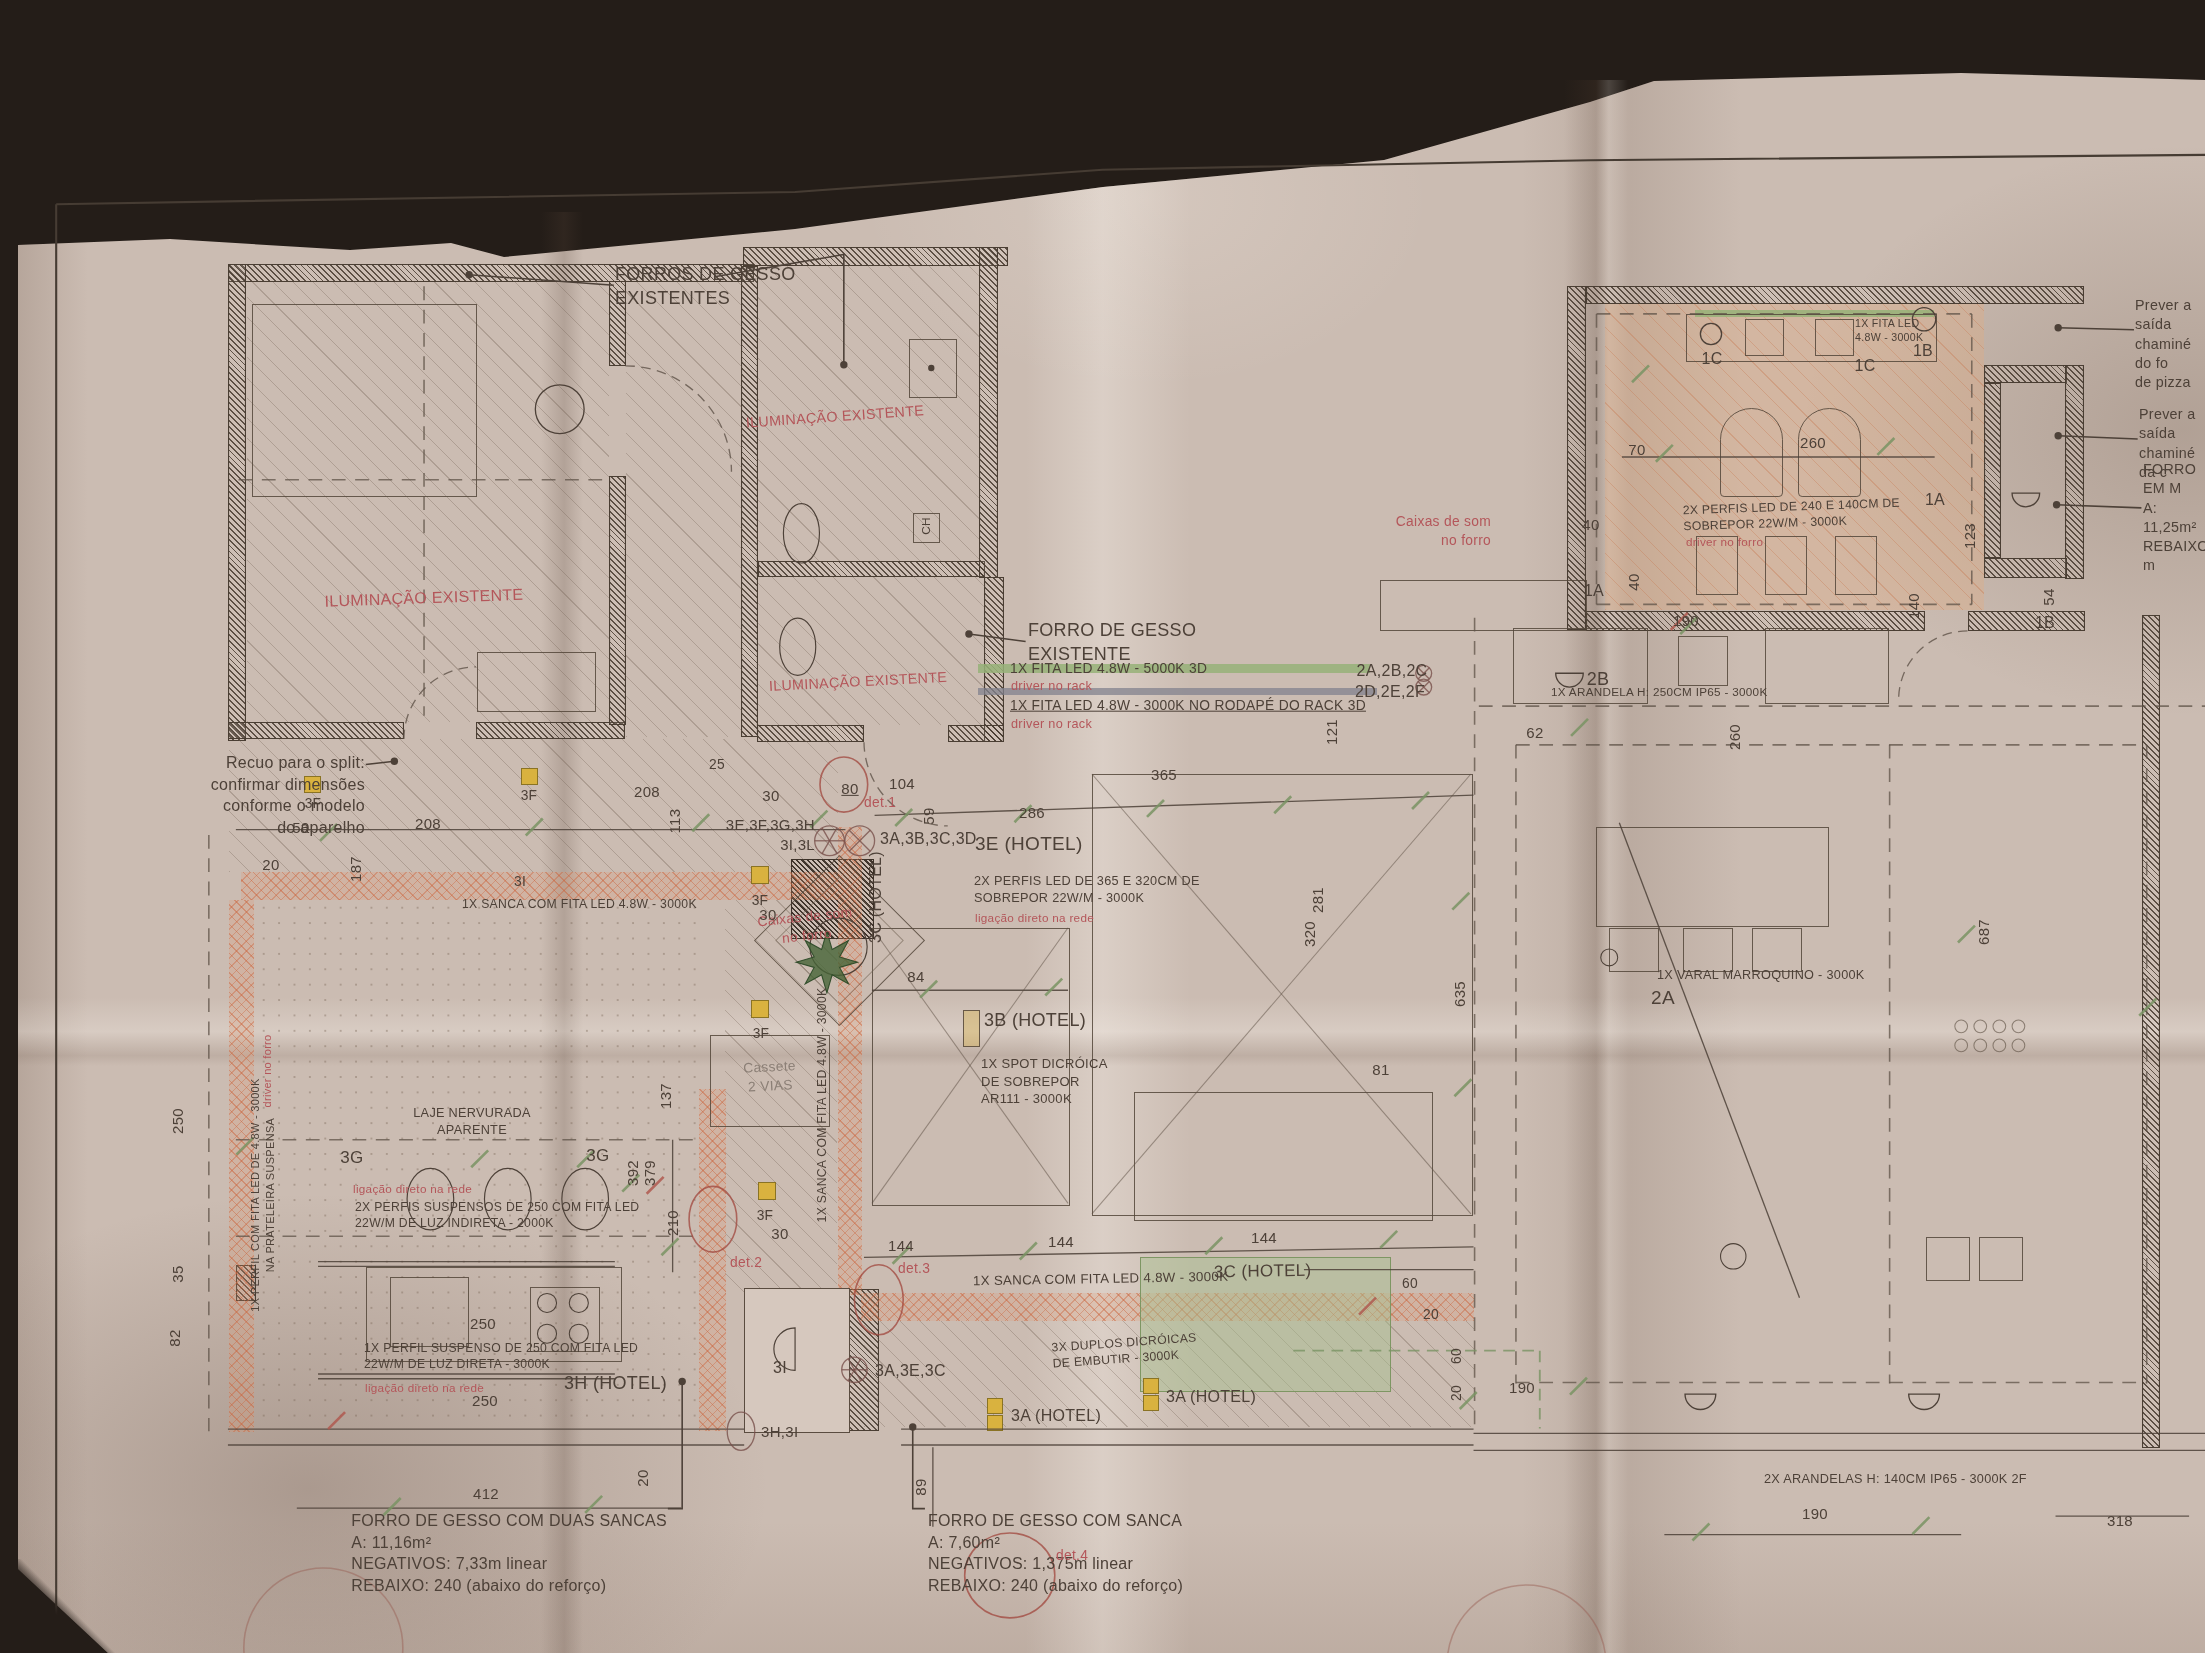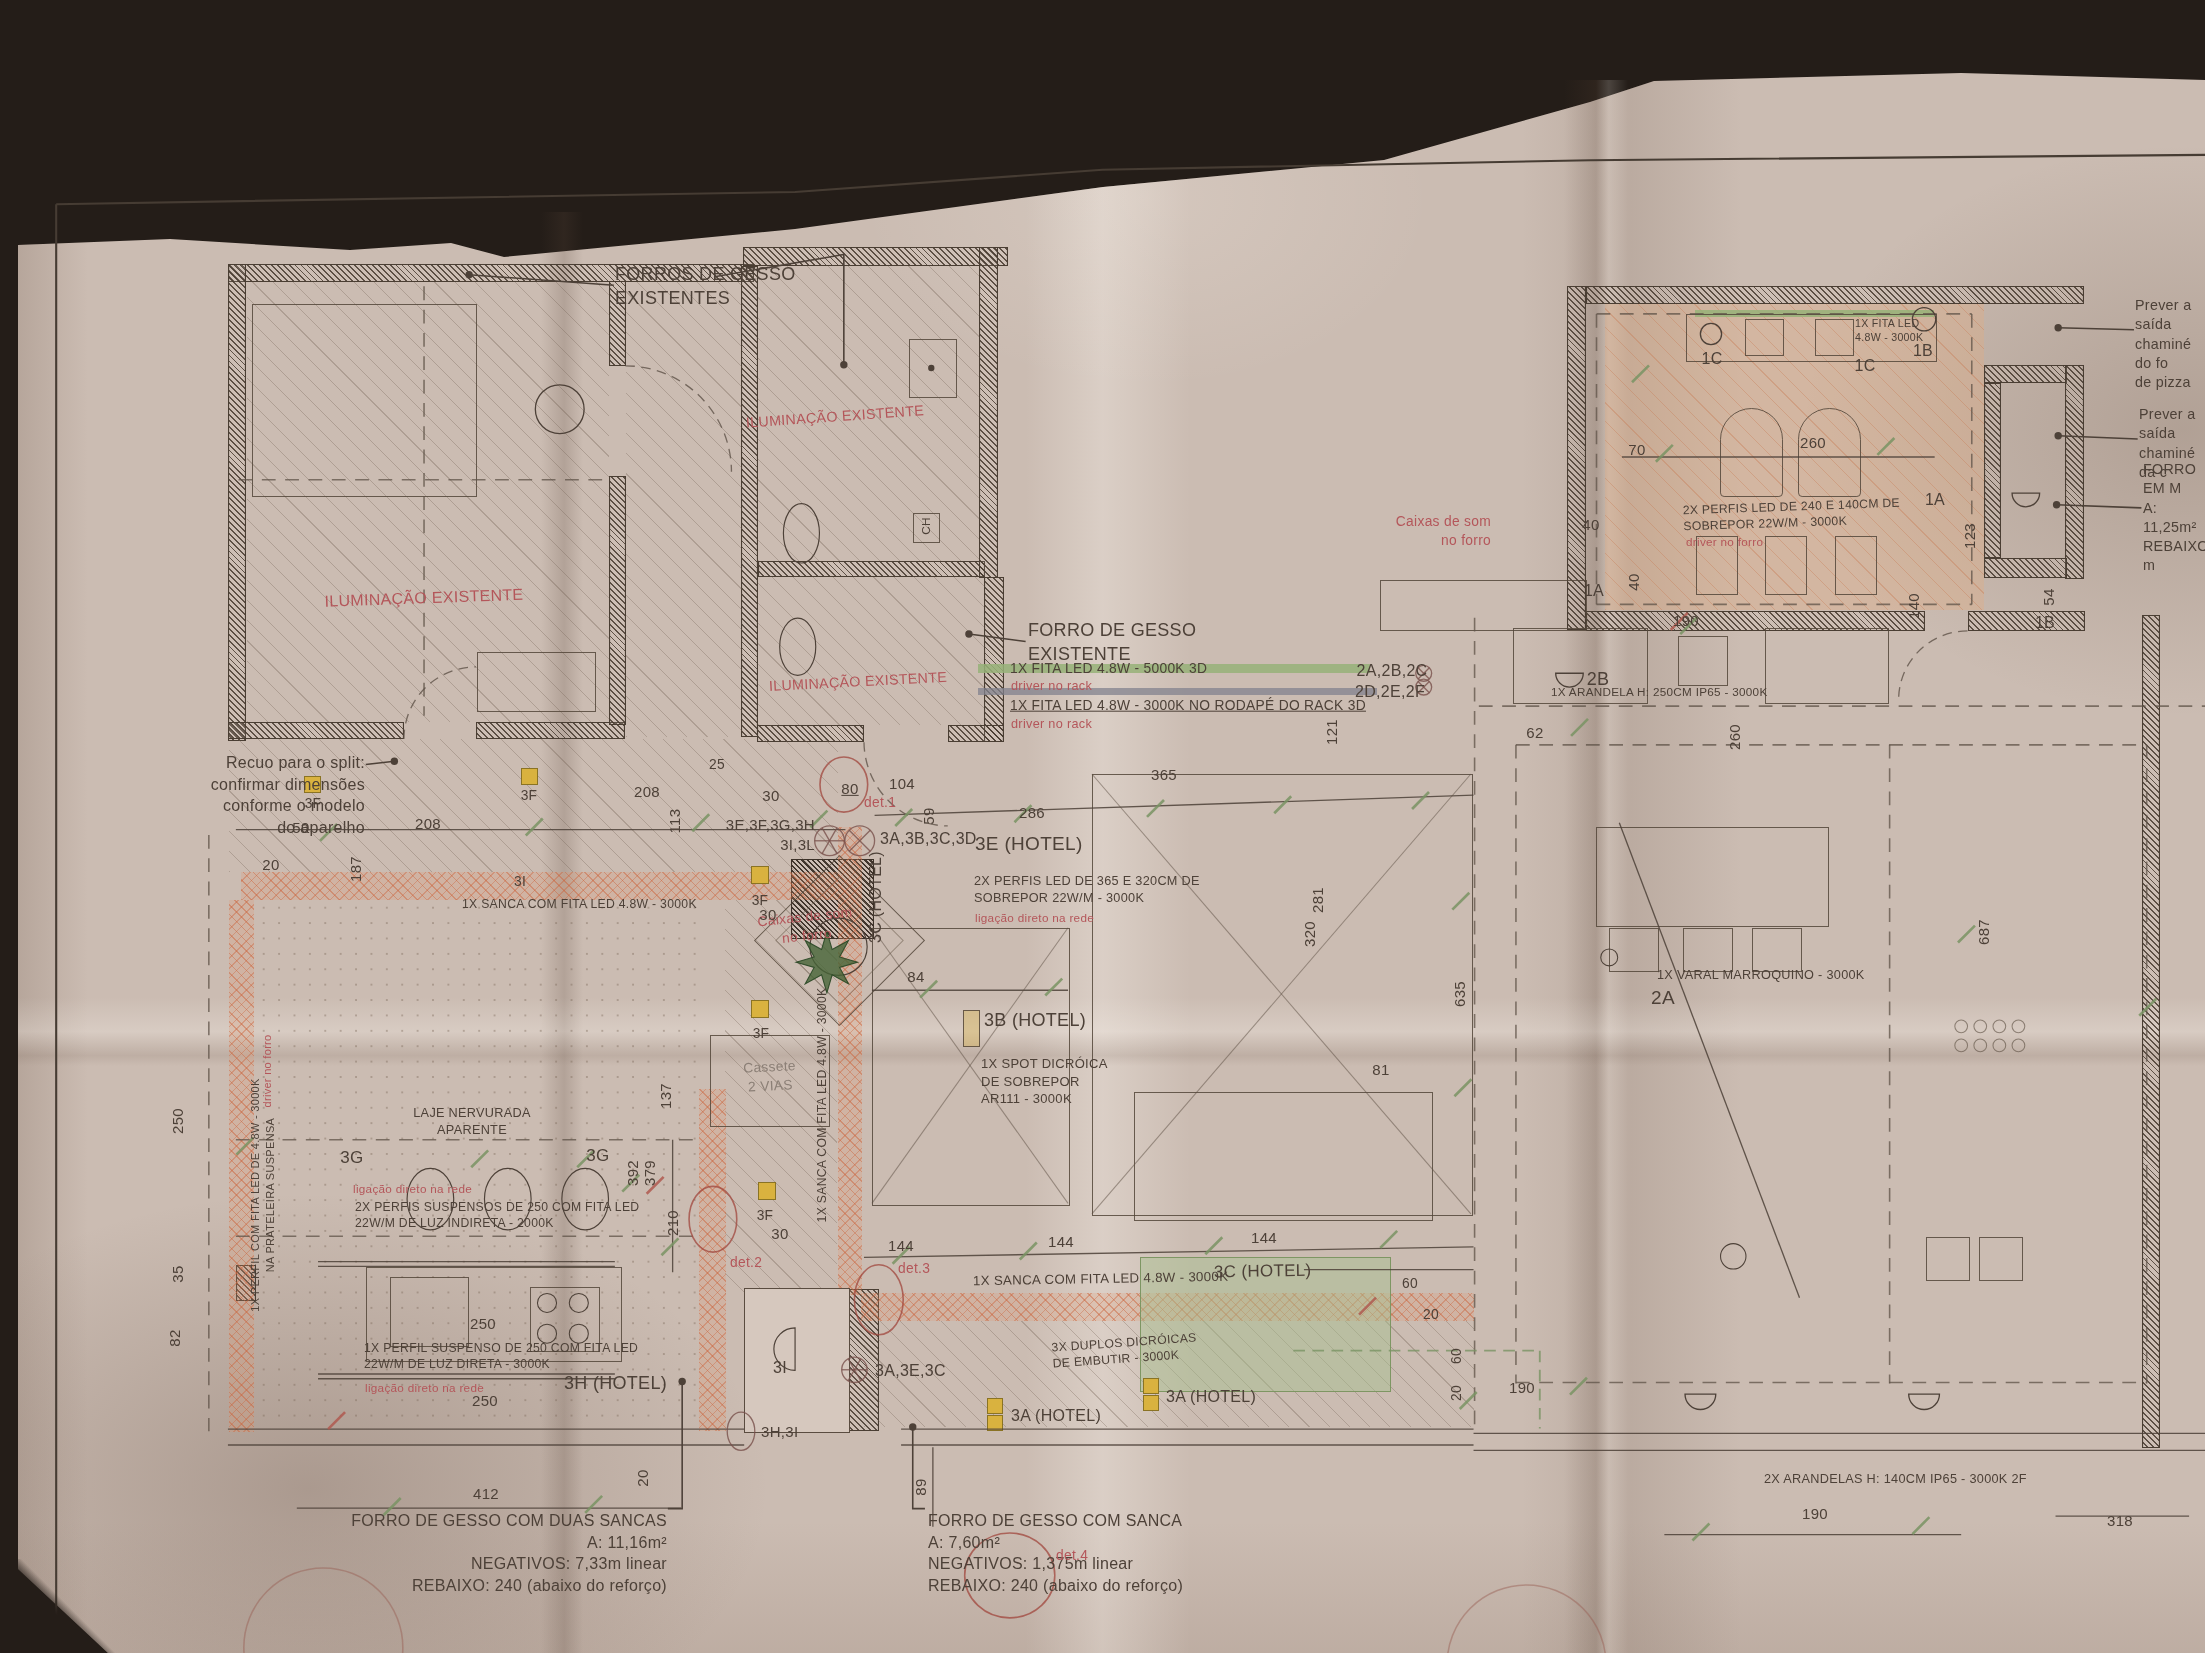--- a/index.html
+++ b/index.html
@@ -322,21 +322,21 @@
       <span class="lbl c-ink" style="font-size: 18px; left: 1028px; top: 642px; text-align: left; transform: translate(0px, -50%) rotate(0deg);">FORRO DE GESSO
 EXISTENTE</span>
       <span class="lbl c-ink" style="font-size: 13.8px; left: 1010px; top: 669px; text-align: left; transform: translate(0px, -50%) rotate(0deg);">1X FITA LED 4.8W - 5000K  3D</span>
       <span class="lbl c-red" style="font-size: 12.7px; left: 1011px; top: 687px; text-align: left; transform: translate(0px, -50%) rotate(0deg);">driver no rack</span>
       <span class="lbl c-ink" style="font-size: 13.8px; left: 1010px; top: 706px; text-align: left; transform: translate(0px, -50%) rotate(0deg); text-decoration: underline;">1X FITA LED 4.8W - 3000K NO RODAPÉ DO RACK  3D</span>
       <span class="lbl c-red" style="font-size: 12.7px; left: 1011px; top: 725px; text-align: left; transform: translate(0px, -50%) rotate(0deg);">driver no rack</span>
       <span class="lbl c-ink" style="font-size: 16px; left: 365px; top: 795px; text-align: right; transform: translate(-100%, -50%) rotate(0deg);">Recuo para o split:
 confirmar dimensões
 conforme o modelo
 do aparelho</span>
-      <span class="lbl c-ink" style="font-size: 16px; left: 667px; top: 1553px; text-align: right; transform: translate(-100%, -50%) rotate(0deg);">FORRO DE GESSO  COM DUAS SANCAS
+      <span class="lbl c-ink" style="font-size: 16px; left: 667px; top: 1553px; text-align: left; transform: translate(-100%, -50%) rotate(0deg);">FORRO DE GESSO  COM DUAS SANCAS
 A: 11,16m²
 NEGATIVOS: 7,33m linear
 REBAIXO: 240 (abaixo do reforço)</span>
       <span class="lbl c-ink" style="font-size: 16px; left: 928px; top: 1553px; text-align: left; transform: translate(0px, -50%) rotate(0deg);">FORRO DE GESSO COM SANCA
 A: 7,60m²
 NEGATIVOS: 1,375m linear
 REBAIXO: 240 (abaixo do reforço)</span>
       <span class="lbl c-ink" style="font-size: 14.3px; left: 2135px; top: 344px; text-align: left; transform: translate(0px, -50%) rotate(0deg);">Prever a saída
 chaminé do fo
 de pizza</span>

